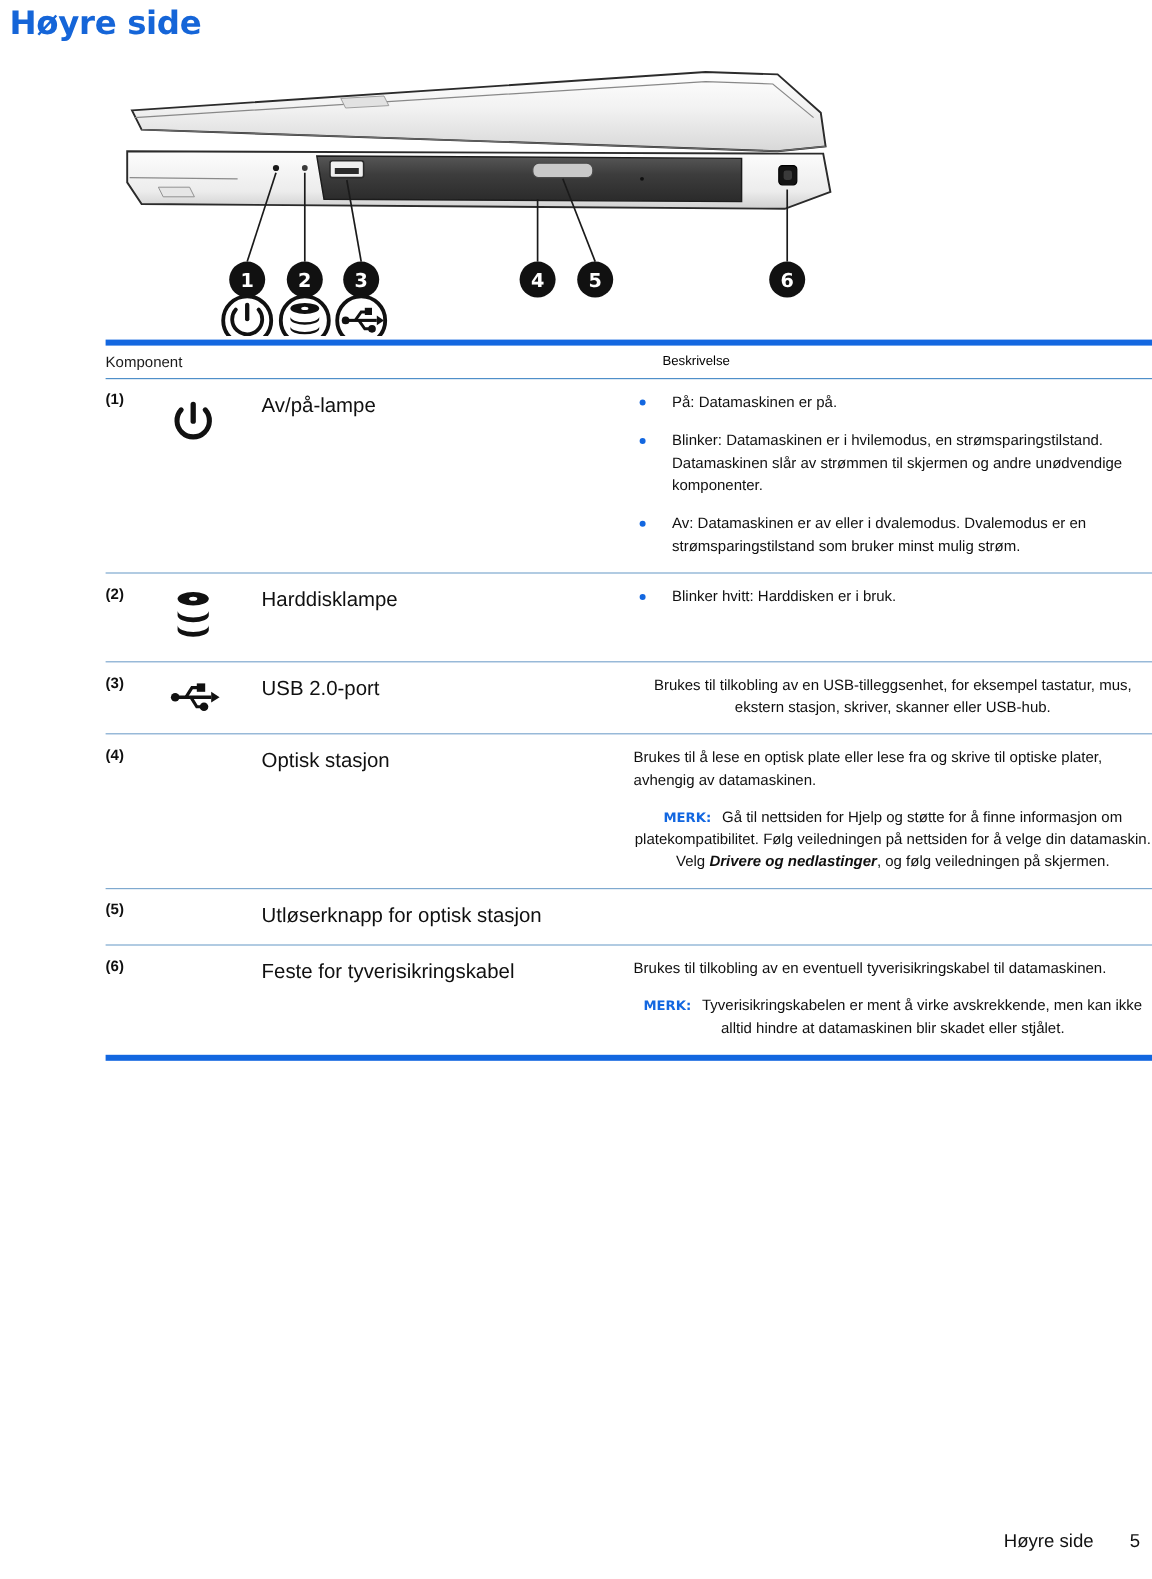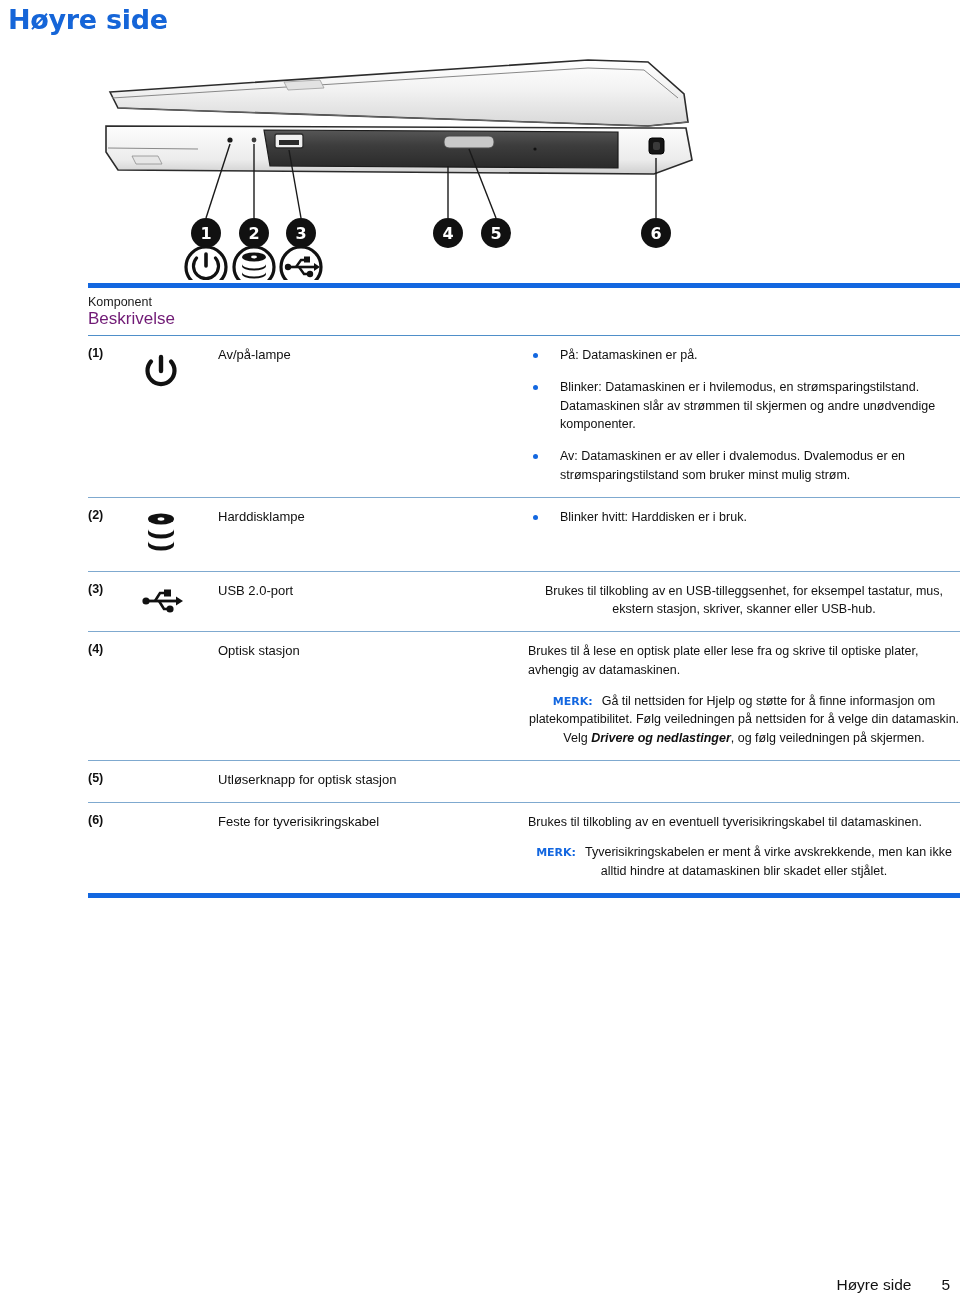--- a/index.html
+++ b/index.html
@@ -53,24 +53,23 @@
   .rule-bottom {
     height: 5px;
     background: #1367e0;
     width: 100%;
     margin-top: 0px;
   }
   .thead {
     display: flex;
     padding: 7px 0 6px 0;
     border-bottom: 1.6px solid #4f8fc9;
-    flex-direction: column;
   }
   .th-komponent { width: 440px; font-size: 12.5px; color: #1a1a1a; }
-  .th-beskrivelse { flex: 1; font-size: 17px; color: #701a75; }
+  .th-beskrivelse { flex: 1; font-size: 11px; color: #000000; margin-left: 24px; }
 
   .row {
     display: flex;
     border-bottom: 1.3px solid #7fa9cf;
     padding: 9px 0 12px 0;
     align-items: flex-start;
   }
   .row.no-border { border-bottom: none; }
 
   .c-num {
@@ -82,21 +81,21 @@
   }
   .c-icon {
     width: 80px;
     flex: 0 0 80px;
     padding-top: 2px;
   }
   .c-icon svg { display: block; }
   .c-name {
     width: 310px;
     flex: 0 0 310px;
-    font-size: 13px;
+    font-size: 17px;
     line-height: 1.45;
     padding-top: 1px;
   }
   .c-desc {
     flex: 1;
     font-size: 12.5px;
     line-height: 1.5;
     padding-top: 1px;
   }
   .c-desc p { margin: 0 0 12px 0; }

